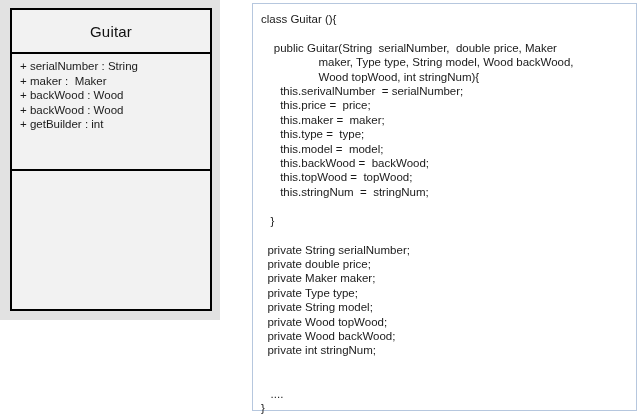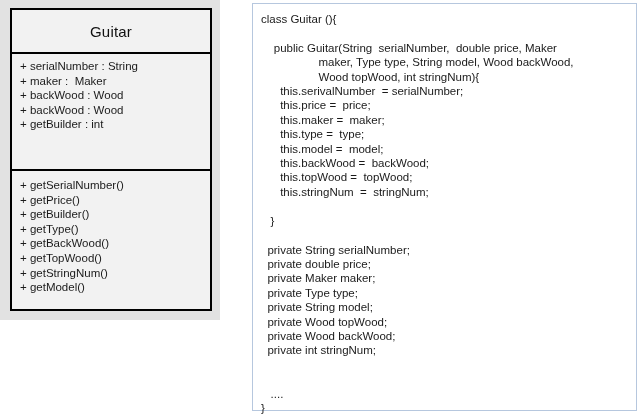--- a/index.html
+++ b/index.html
@@ -98,30 +98,20 @@
     </div>
 
     <div id="uml-attributes-compartment" class="uml-compartment">
       <div class="uml-line">+ serialNumber : String</div>
       <div class="uml-line">+ maker :  Maker</div>
       <div class="uml-line">+ backWood : Wood</div>
       <div class="uml-line">+ backWood : Wood</div>
       <div class="uml-line">+ getBuilder : int</div>
     </div>
 
-    <div id="uml-operations-compartment" class="uml-compartment">
-      <div class="uml-line">+ getSerialNumber()</div>
-      <div class="uml-line">+ getPrice()</div>
-      <div class="uml-line">+ getBuilder()</div>
-      <div class="uml-line">+ getType()</div>
-      <div class="uml-line">+ getBackWood()</div>
-      <div class="uml-line">+ getTopWood()</div>
-      <div class="uml-line">+ getStringNum()</div>
-      <div class="uml-line">+ getModel()</div>
-    </div>
 
   </div>
 </div>
 
 <div id="code-panel">
   <pre id="code-block">class Guitar (){
 
     public Guitar(String  serialNumber,  double price, Maker
                   maker, Type type, String model, Wood backWood,
                   Wood topWood, int stringNum){

